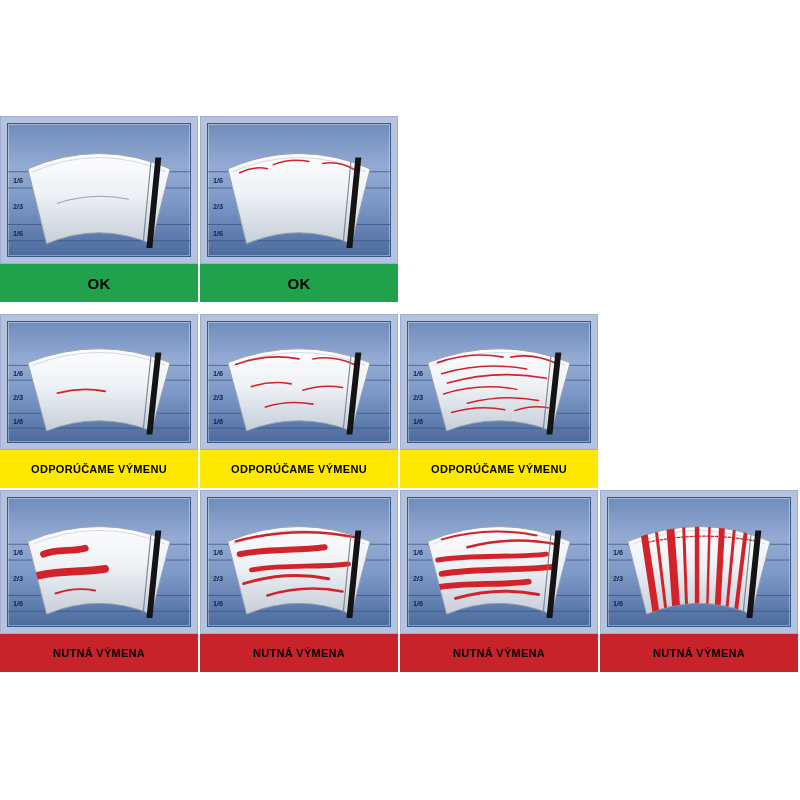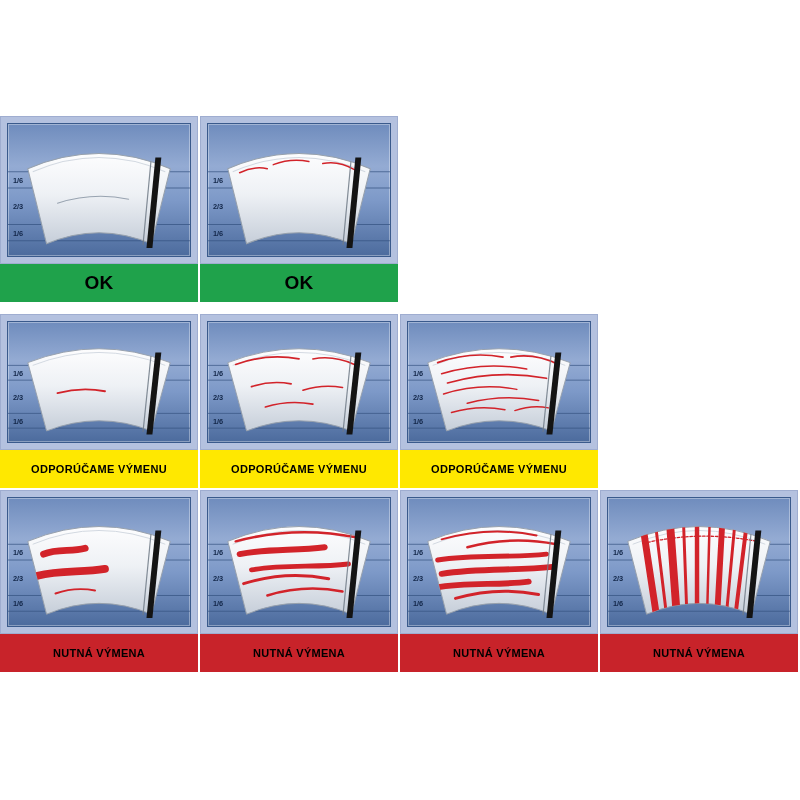--- a/index.html
+++ b/index.html
@@ -43,21 +43,21 @@
     left: 0; right: 0;
     display: flex;
     align-items: center;
     justify-content: center;
     font-weight: bold;
     font-size: 11px;
     letter-spacing: 0.3px;
     color: #000;
     white-space: nowrap;
   }
-  .status-ok { font-size: 19px; }
+  .status-ok { font-size: 15px; }
   svg text { font-family: "Liberation Sans", sans-serif; }
 </style>
 </head>
 <body>
 
 <svg width="0" height="0" style="position:absolute" aria-hidden="true">
   <defs>
     <linearGradient id="fanGrad" x1="0" y1="0" x2="0" y2="1">
       <stop offset="0" stop-color="#fdfdfe"></stop>
       <stop offset="0.45" stop-color="#eef1f5"></stop>

